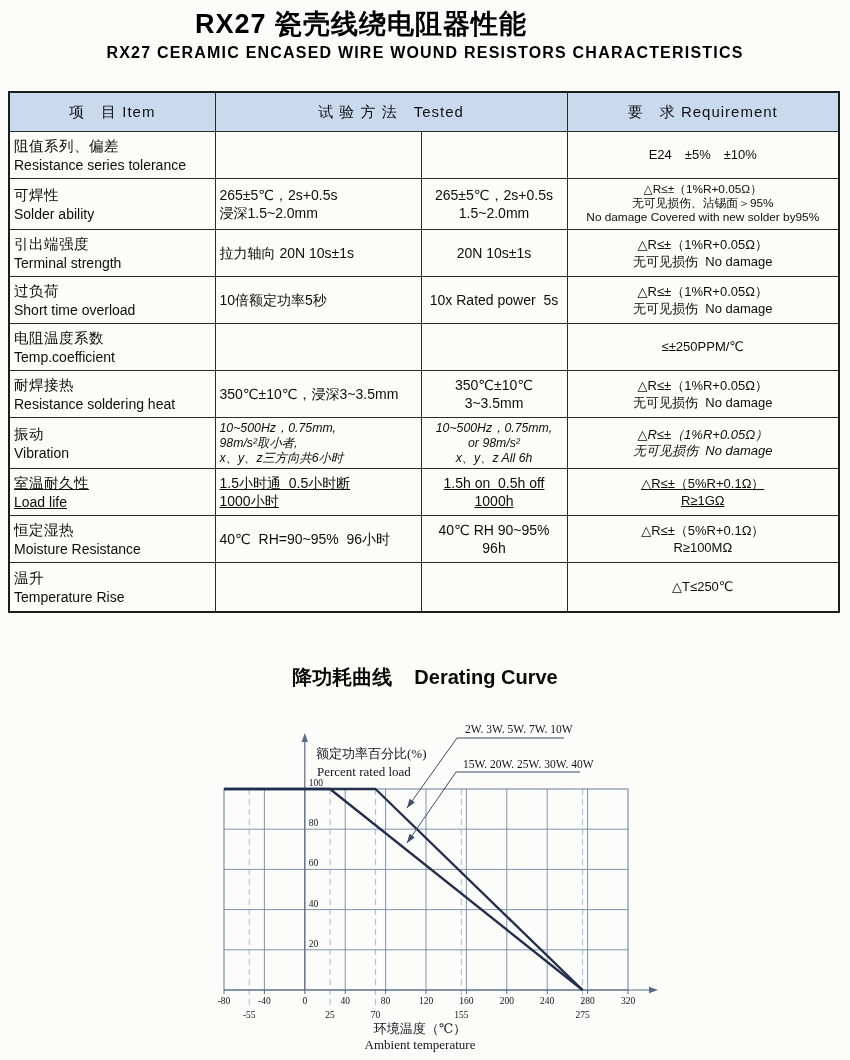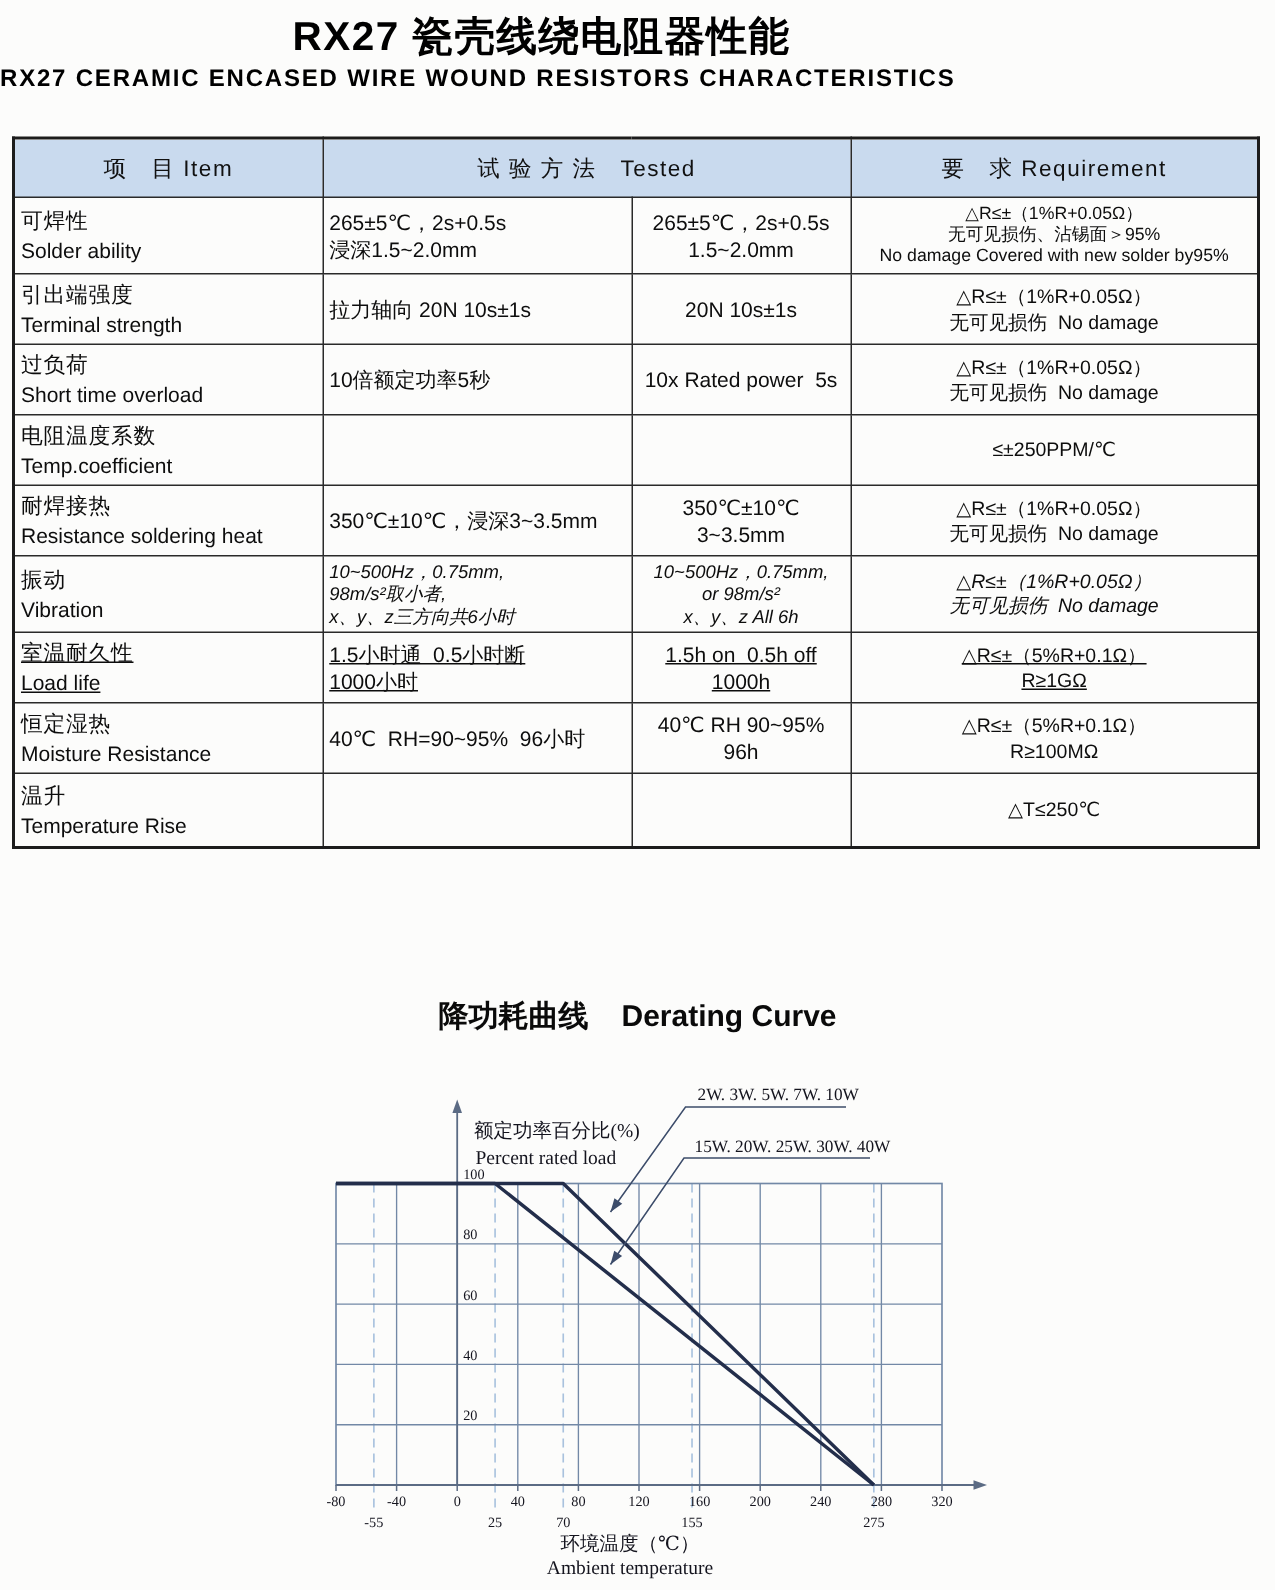--- a/index.html
+++ b/index.html
@@ -6,21 +6,21 @@
   body{
     width:850px;height:1060px;position:relative;background:#fcfcfb;
     font-family:"Liberation Sans","DejaVu Sans",sans-serif;color:#0d0d0d;
     overflow:hidden;
   }
   .page-title{
     position:absolute;top:6px;left:0;width:722px;text-align:center;
     font-size:27px;font-weight:bold;letter-spacing:1px;color:#000;
   }
   .page-subtitle{
-    position:absolute;top:44px;left:0;width:850px;text-align:left;
+    position:absolute;top:44px;left:0;width:850px;text-align:center;
     font-size:16px;font-weight:bold;letter-spacing:1.2px;color:#000;
   }
   table.spec{
     position:absolute;left:8px;top:91px;width:830px;
     border-collapse:collapse;table-layout:fixed;
     border:2px solid #1c1c1c;
   }
   table.spec td{
     border:1px solid #2a2a2a;vertical-align:middle;
     padding:0 4px;overflow:hidden;
@@ -62,20 +62,31 @@
       <col style="width:272px">
   </colgroup>
   <tbody>
     <tr>
       <td class="hdr">项　目  Item</td>
       <td class="hdr" colspan="2">试 验 方 法　Tested</td>
       <td class="hdr">要　求 Requirement</td>
     </tr>
   </tbody>
   <tbody id="spec-body">
+      <tr style="height: 47px;">
+        <td class="c-item">
+          <div class="item-cn">阻值系列、偏差</div>
+          <div class="item-en">Resistance series tolerance</div>
+        </td>
+        <td class="c-test-cn"></td>
+        <td class="c-test-en"></td>
+        <td class="c-req">
+          <div class="line">E24　±5%　±10%</div>
+        </td>
+      </tr>
       <tr class="small-req" style="height: 51px;">
         <td class="c-item">
           <div class="item-cn">可焊性</div>
           <div class="item-en">Solder ability</div>
         </td>
         <td class="c-test-cn">
           <div class="line">265±5℃，2s+0.5s</div>
           <div class="line">浸深1.5~2.0mm</div>
         </td>
         <td class="c-test-en">

